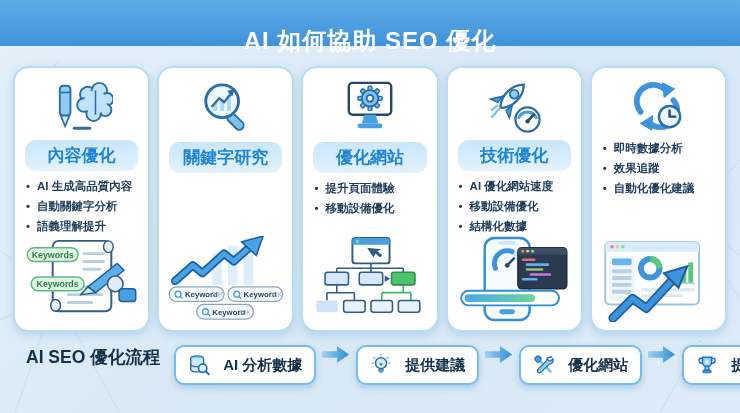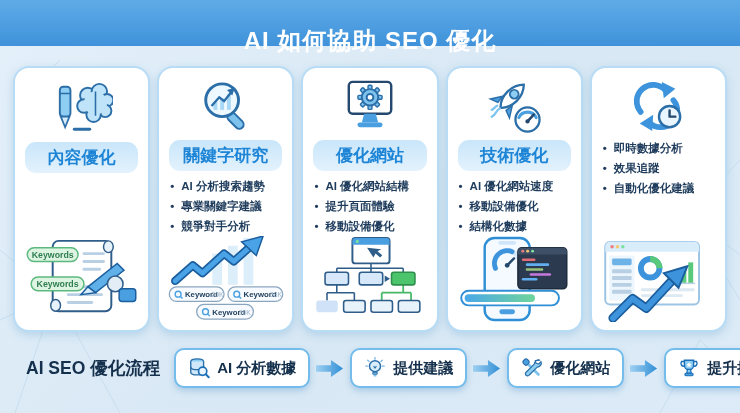--- a/index.html
+++ b/index.html
@@ -40,27 +40,27 @@
   .bullets li {
     position:relative; padding-left:11px; color:#1f3c5c;
     font-size:11.5px; font-weight:bold; line-height:1.75; white-space:nowrap;
   }
   .bullets li::before { content:"•"; position:absolute; left:0; color:#1f3c5c; }
   .illus { flex:1; display:flex; align-items:flex-end; justify-content:center; padding-bottom:2px; }
   .illus svg { width:118px; height:86px; }
 
   
   .flow {
-    display:flex; align-items:center; margin-top:13px; padding:0 26px; gap:6px; height:46px;
+    display:flex; align-items:flex-start; margin-top:13px; padding:0 26px; gap:6px; height:46px;
   }
   .flow-label { color:#14304c; font-size:17.5px; font-weight:bold; white-space:nowrap; margin-right:8px; }
   .step {
     background:#ffffff; border:2px solid #73bcec; border-radius:10px;
     box-shadow:0 3px 6px rgba(110,165,210,.45);
-    display:flex; align-items:center; gap:7px; padding:7px 12px;
+    display:flex; align-items:center; gap:13px; padding:7px 12px;
     color:#14304c; font-size:15px; font-weight:bold; white-space:nowrap;
   }
   .flow-arrow { flex:0 0 auto; }
   svg text { font-family:"Liberation Sans","DejaVu Sans",sans-serif; }
 </style>
 </head>
 <body>
 
 <svg class="mesh" width="740" height="413">
   <g stroke="#c4dbee" stroke-width="1" fill="none" opacity="0.8">
@@ -92,20 +92,25 @@
           </g>
           <circle cx="46" cy="24" r="12" fill="#bfe3f9"></circle>
           <path d="M46 12 V37" stroke="#2b6ea8" stroke-width="1.6" fill="none"></path>
           <rect x="9" y="7" width="11" height="31" rx="3.5" fill="#8ecef2" stroke="#2b6ea8" stroke-width="2"></rect>
           <line x1="9" y1="14" x2="20" y2="14" stroke="#2b6ea8" stroke-width="1.6"></line>
           <path d="M10 38 L14.5 49 L19 38 Z" fill="#d8edfb" stroke="#2b6ea8" stroke-width="1.8"></path>
           <line x1="24" y1="51" x2="40" y2="51" stroke="#2b6ea8" stroke-width="3" stroke-linecap="round"></line>
         </svg>
       </div>
       <div class="pill">內容優化</div>
+      <ul class="bullets">
+        <li>AI 生成高品質內容</li>
+        <li>自動關鍵字分析</li>
+        <li>語義理解提升</li>
+      </ul>
       <div class="illus">
         <svg viewBox="0 0 120 88">
           <rect x="30" y="5" width="60" height="72" rx="6" fill="#ffffff" stroke="#2f5d8a" stroke-width="2"></rect>
           <ellipse cx="87" cy="11" rx="5" ry="6" fill="#e8f2fb" stroke="#2f5d8a" stroke-width="1.5"></ellipse>
           <ellipse cx="33" cy="71" rx="5" ry="6" fill="#e8f2fb" stroke="#2f5d8a" stroke-width="1.5"></ellipse>
           <g stroke="#b9cfe4" stroke-width="3" stroke-linecap="round">
             <line x1="62" y1="18" x2="82" y2="18"></line>
               <line x1="62" y1="26" x2="82" y2="26"></line>
             <line x1="62" y1="34" x2="78" y2="34"></line>
               <line x1="46" y1="52" x2="74" y2="52"></line>
@@ -130,25 +135,20 @@
           <rect x="38" y="33" width="20" height="9" rx="4.5" transform="rotate(45 38 33)" fill="#7ec3ee" stroke="#2b6ea8" stroke-width="2"></rect>
           <circle cx="28" cy="22" r="17" fill="#eef8ff" stroke="#2b6ea8" stroke-width="3"></circle>
           <rect x="19" y="24" width="4" height="8" fill="#a8d8f5"></rect>
           <rect x="26" y="20" width="4" height="12" fill="#a8d8f5"></rect>
           <rect x="33" y="16" width="4" height="16" fill="#a8d8f5"></rect>
           <polyline points="17,28 25,19 30,23 38,13" stroke="#2b6ea8" stroke-width="2.4" fill="none"></polyline>
           <polygon points="41,9 33,11.5 38.5,17" fill="#2b6ea8"></polygon>
         </svg>
       </div>
       <div class="pill">關鍵字研究</div>
-      <ul class="bullets">
-        <li>AI 分析搜索趨勢</li>
-        <li>專業關鍵字建議</li>
-        <li>競爭對手分析</li>
-      </ul>
       <div class="illus">
         <svg viewBox="0 0 120 88">
           <rect x="46" y="18" width="10" height="32" fill="#ddeefb"></rect>
           <rect x="62" y="10" width="10" height="40" fill="#ddeefb"></rect>
           <rect x="78" y="2" width="10" height="48" fill="#ddeefb"></rect>
           <polyline points="8,46 26,30 36,38 58,18 68,26 88,8" stroke="#1b5e9e" stroke-width="8.5" fill="none" stroke-linejoin="round" stroke-linecap="round"></polyline>
           <polyline points="8,46 26,30 36,38 58,18 68,26 88,8" stroke="#4aa3e6" stroke-width="5" fill="none" stroke-linejoin="round" stroke-linecap="round"></polyline>
           <polygon points="98,0 76,6 91,20" fill="#4aa3e6" stroke="#1b5e9e" stroke-width="1.5"></polygon>
           <g>
             <rect x="2" y="52" width="56" height="15" rx="7.5" fill="#f7fbff" stroke="#8aa6bf" stroke-width="1.3"></rect>
@@ -192,21 +192,20 @@
             </g>
             <circle r="8.5" fill="#7ec3ee" stroke="#2b6ea8" stroke-width="2"></circle>
             <circle r="3.5" fill="#ffffff" stroke="#2b6ea8" stroke-width="2"></circle>
           </g>
           <path d="M26 36 h12 l2.5 9 h-17 z" fill="#4a9fe0"></path>
           <rect x="19" y="45" width="26" height="5" rx="2.5" fill="#4a9fe0"></rect>
         </svg>
       </div>
       <div class="pill">優化網站</div>
       <ul class="bullets">
-        <li>AI 優化網站結構</li>
         <li>提升頁面體驗</li>
         <li>移動設備優化</li>
       </ul>
       <div class="illus">
         <svg viewBox="0 0 120 88">
           <path d="M61 28 V33 M26 33 H94 M26 33 V37 M61 33 V37 M94 33 V37" stroke="#2f5d8a" stroke-width="1.6" fill="none"></path>
           <path d="M26 50 V58 M16 58 H44 M16 58 V66 M44 58 V66" stroke="#2f5d8a" stroke-width="1.6" fill="none"></path>
           <path d="M94 50 V58 M72 58 H102 M72 58 V66 M102 58 V66" stroke="#47b868" stroke-width="1.8" fill="none"></path>
           <rect x="42" y="2" width="38" height="26" rx="3" fill="#ffffff" stroke="#2f5d8a" stroke-width="2"></rect>
           <path d="M42 5 a3 3 0 0 1 3 -3 h32 a3 3 0 0 1 3 3 v4 h-38 z" fill="#4a9fe0"></path>

